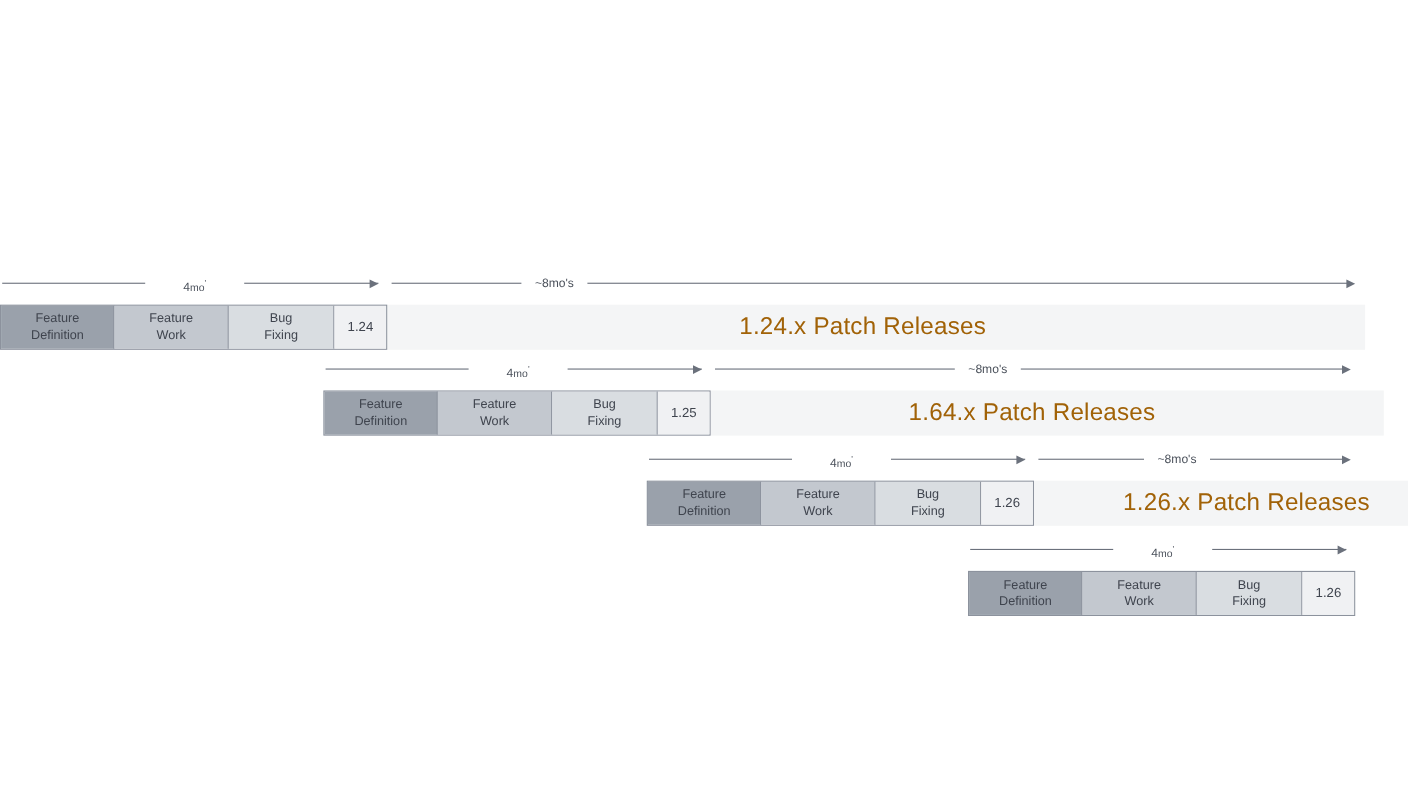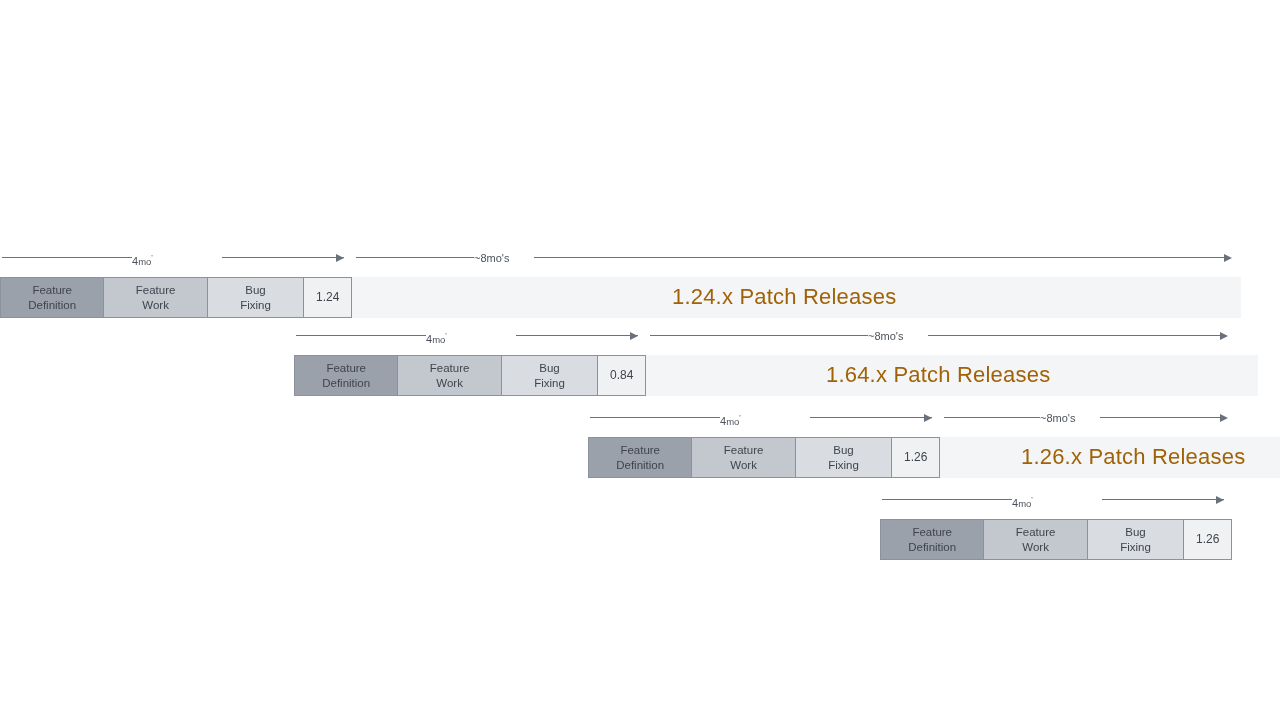--- a/index.html
+++ b/index.html
@@ -96,20 +96,21 @@
     border-bottom: 4px solid transparent;
     border-left: 8px solid #6b717c;
   }
   .measure .mlabel {
     position: absolute;
     top: 3px;
     font-size: 11px;
     color: #4c525c;
     white-space: nowrap;
     line-height: 14px;
+    text-align: center;
   }
   .measure .mlabel .unit { font-size: 9.5px; }
   .measure .mlabel .tick { font-size: 8px; vertical-align: super; }
 </style>
 </head>
 <body>
 
 <div id="diagram">
 
   <div class="row">
@@ -167,21 +168,21 @@
     <div class="segments" style="left:294px; top:355px; width:352px; height:41px;">
       <div class="seg definition" style="width:104px;">
         <span><span>Feature</span><br><span>Definition</span></span>
       </div>
       <div class="seg work" style="width:104px;">
         <span><span>Feature</span><br><span>Work</span></span>
       </div>
       <div class="seg bug" style="width:97px;">
         <span><span>Bug</span><br><span>Fixing</span></span>
       </div>
-      <div class="seg version" style="width:47px;">0.84</div>
+      <div class="seg version" style="width:47px;">1.25</div>
     </div>
   </div>
 
   <div class="row">
 
     <div class="measure" style="left:588px; top:408px; width:352px;">
       <div class="line" style="left:2px; width:130px;"></div>
       <div class="mlabel" style="left:132px; width:90px;"><span>4</span><span class="unit">mo</span><span class="tick">'</span></div>
       <div class="line" style="left:222px; width:122px;"></div>
       <div class="head" style="left:336px;"></div>

